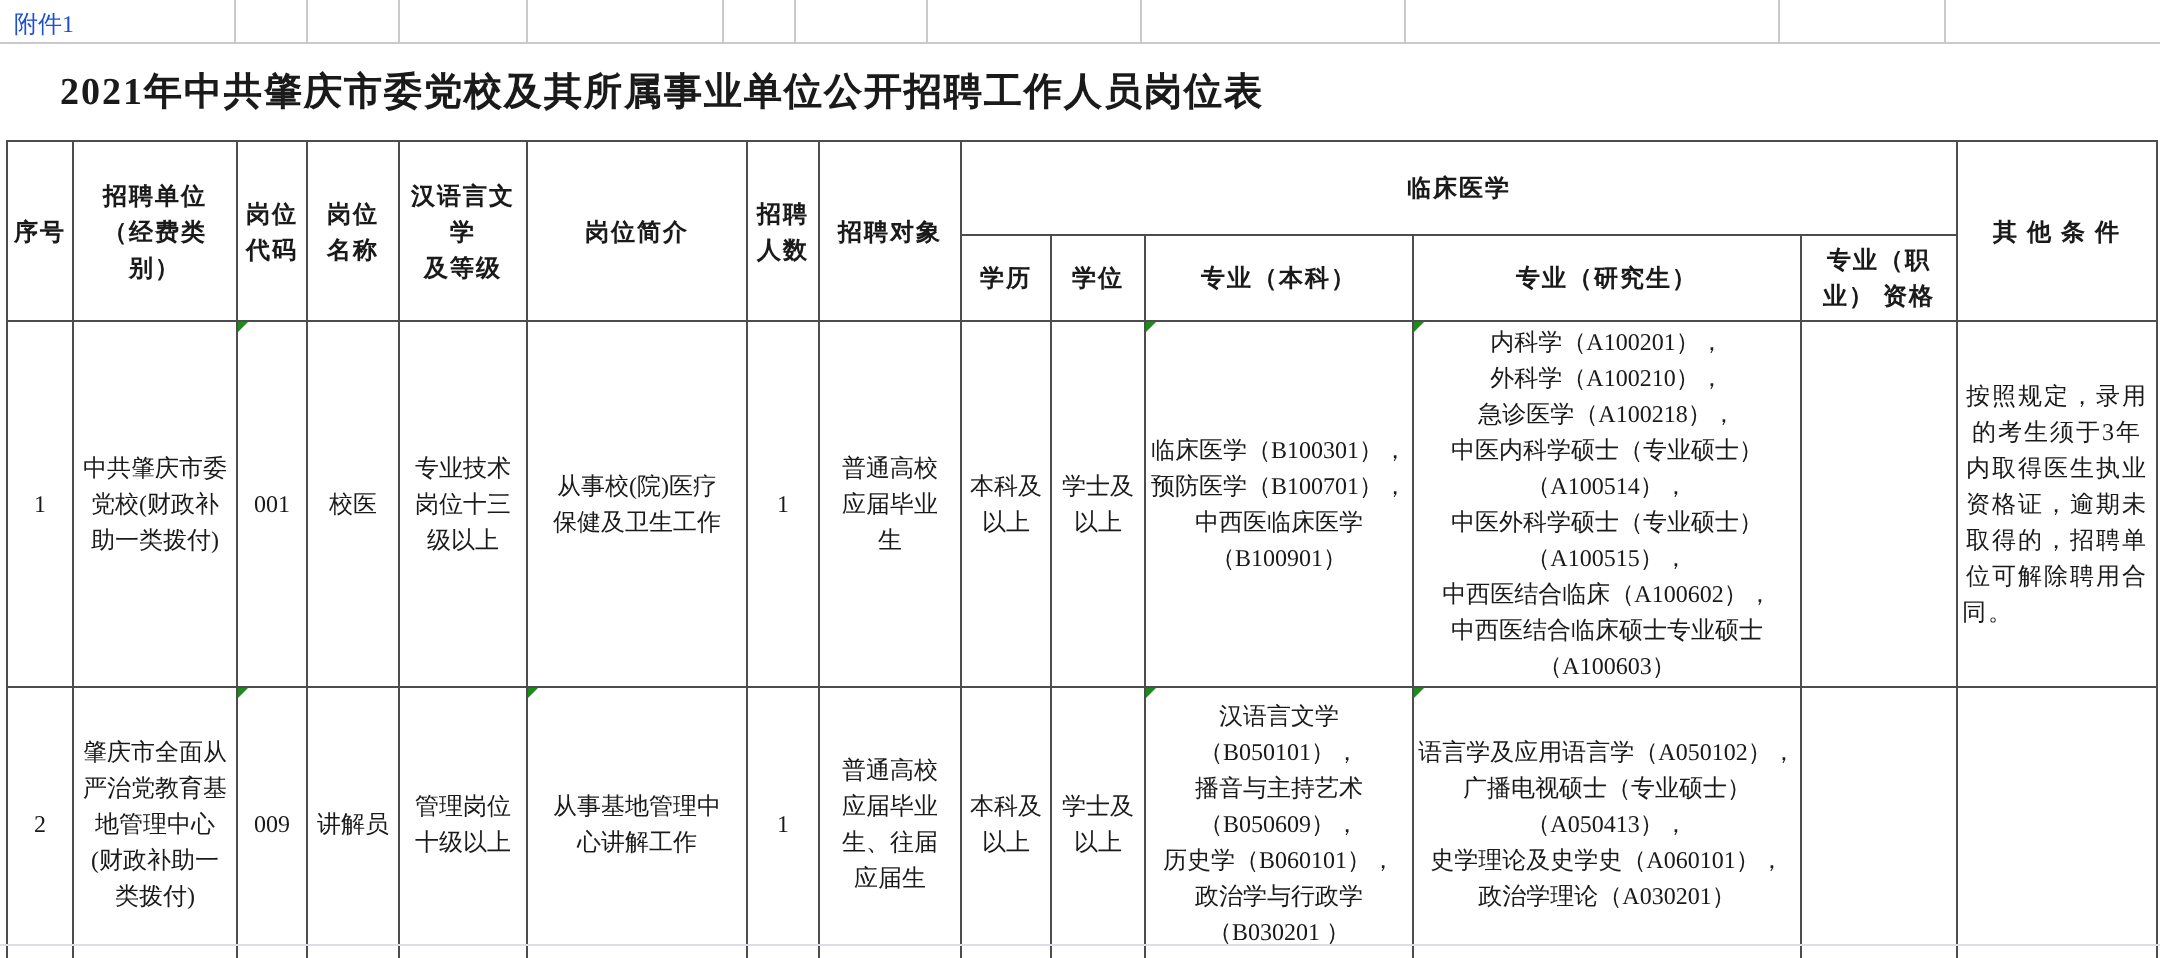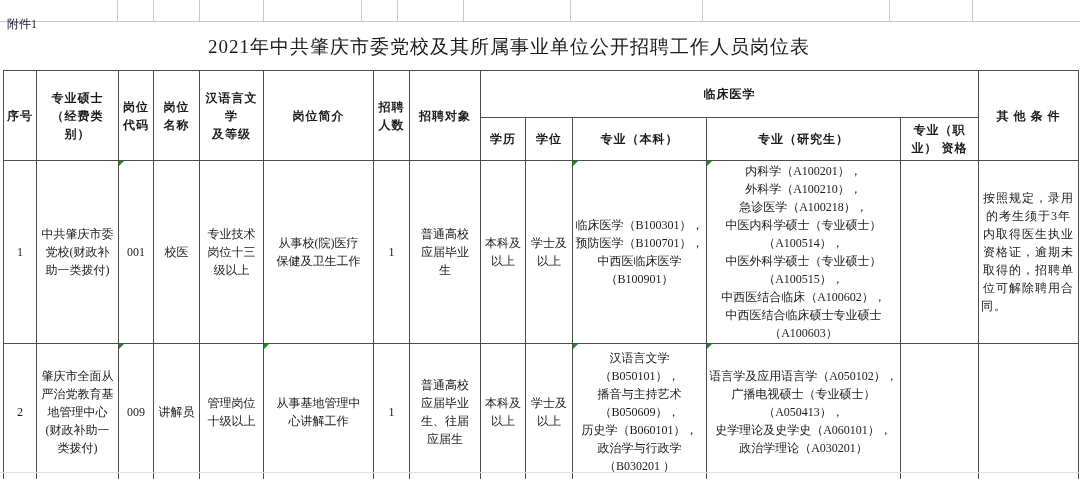--- a/index.html
+++ b/index.html
@@ -22,34 +22,34 @@
   }
   .gridline {
     position: absolute;
     top: 0;
     width: 1px;
     height: 22px;
     background: #c9c9c9;
   }
   .attachment {
     position: absolute;
-    left: 7px; top: 16px;
-    font-size: 12px;
-    color: #0f172a;
+    left: 7px; top: 4px;
+    font-size: 12px;
+    color: #1d4ed8;
   }
   .title {
     position: absolute;
     left: 0; top: 26px;
     width: 988px;
     height: 42px;
     line-height: 42px;
-    text-align: center;
+    text-align: left;
     text-indent: 30px;
     font-size: 19px;
-    font-weight: normal;
+    font-weight: bold;
     letter-spacing: 1px;
   }
   table.jobs {
     position: absolute;
     left: 3px; top: 70px;
     width: 1075px;
     border-collapse: collapse;
     table-layout: fixed;
   }
   table.jobs th, table.jobs td {
@@ -138,21 +138,21 @@
         <col style="width:45px">
       <col style="width:47px">
         <col style="width:134px">
         <col style="width:194px">
       <col style="width:78px">
         <col style="width:100px">
     </colgroup>
     <tbody>
       <tr style="height:47px">
         <th rowspan="2">序号</th>
-        <th rowspan="2">专业硕士
+        <th rowspan="2">招聘单位
 （经费类
 别）</th>
         <th rowspan="2">岗位
 代码</th>
         <th rowspan="2">岗位
 名称</th>
         <th rowspan="2">汉语言文学
 及等级</th>
         <th rowspan="2">岗位简介</th>
         <th rowspan="2">招聘

